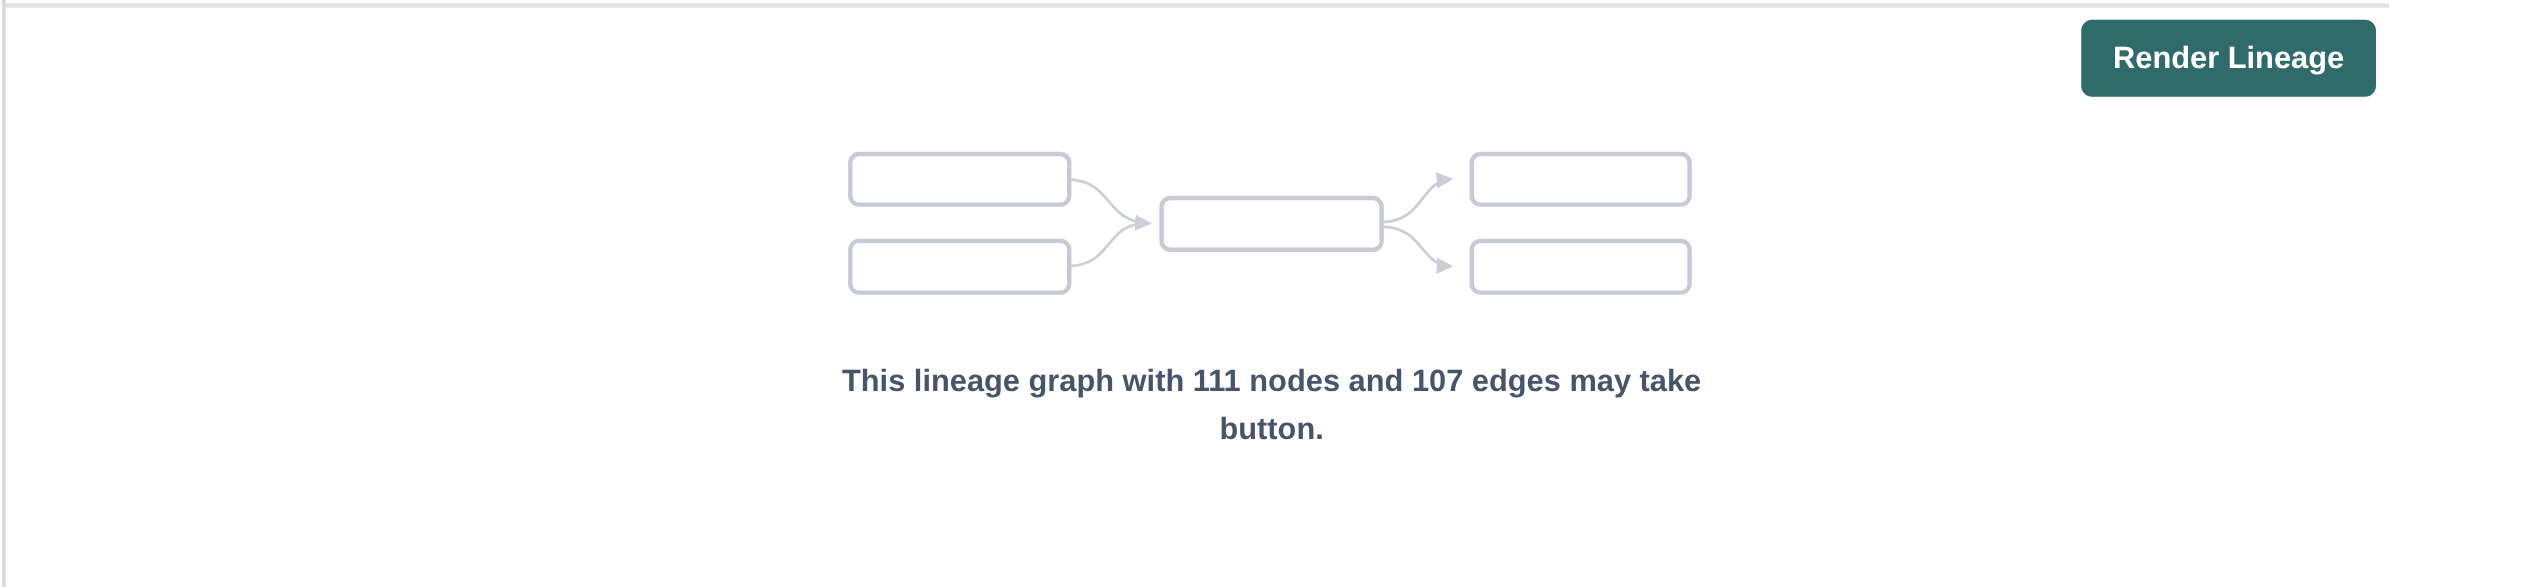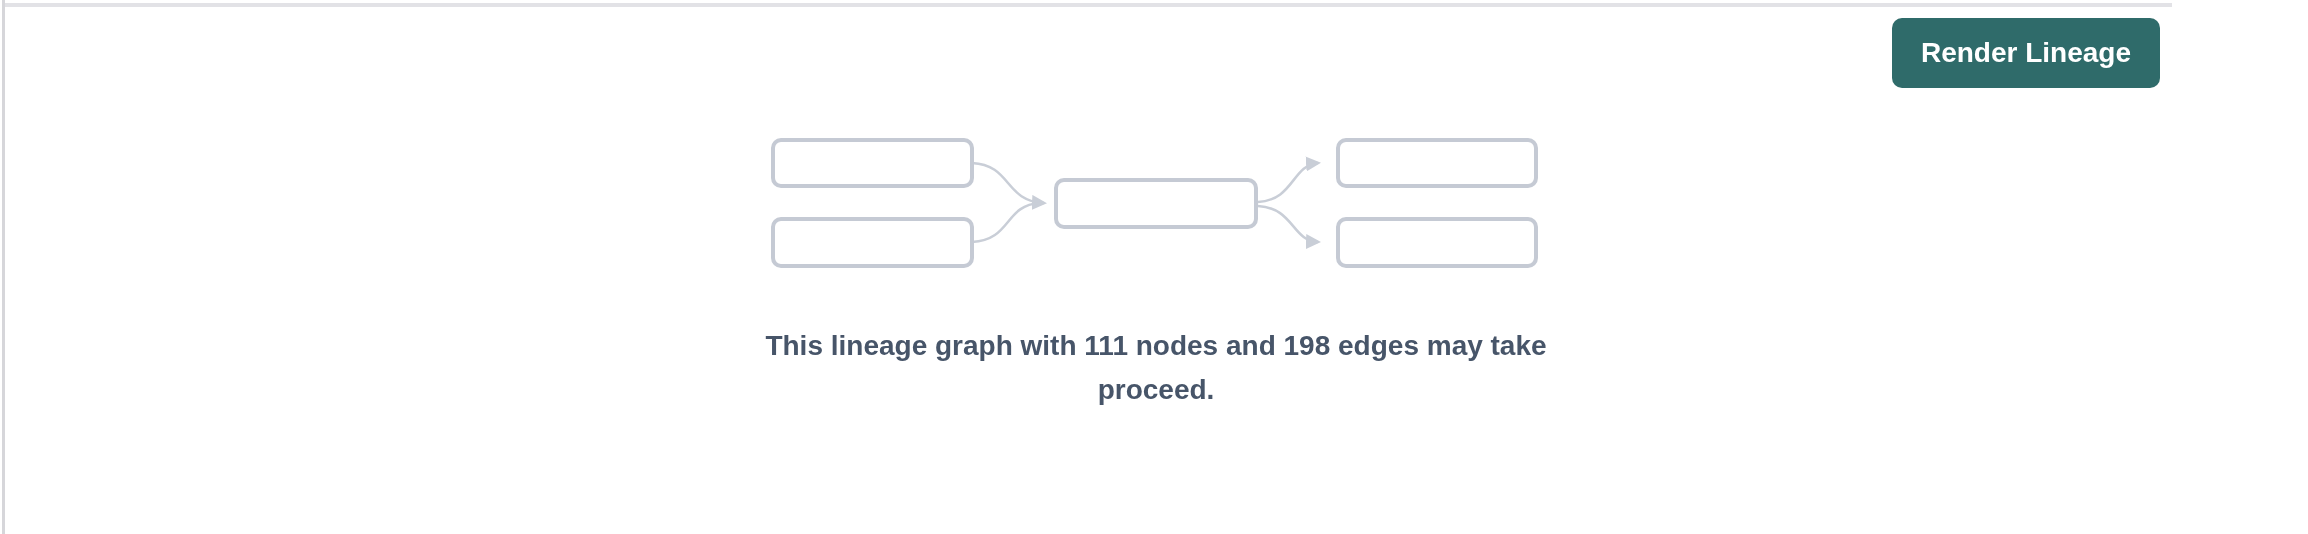--- a/index.html
+++ b/index.html
@@ -92,17 +92,17 @@
     <path class="edge" d="M 1258 206 C 1294 208 1292 241 1318 242" marker-end="url(#arrow)"></path>
 
     <rect x="773" y="140" width="199" height="46" rx="8"></rect>
     <rect x="773" y="219" width="199" height="47" rx="8"></rect>
     <rect x="1056" y="180" width="200" height="47" rx="8"></rect>
     <rect x="1338" y="140" width="198" height="46" rx="8"></rect>
     <rect x="1338" y="219" width="198" height="47" rx="8"></rect>
   </svg>
 
   <div class="warning">
-    <div>This lineage graph with 111 nodes and 198 edges may take</div>
-    <div>proceed.</div>
+    <div>This lineage graph with 111 nodes and 107 edges may take</div>
+    <div>button.</div>
   </div>
 
 </div>
 
 </body></html>

